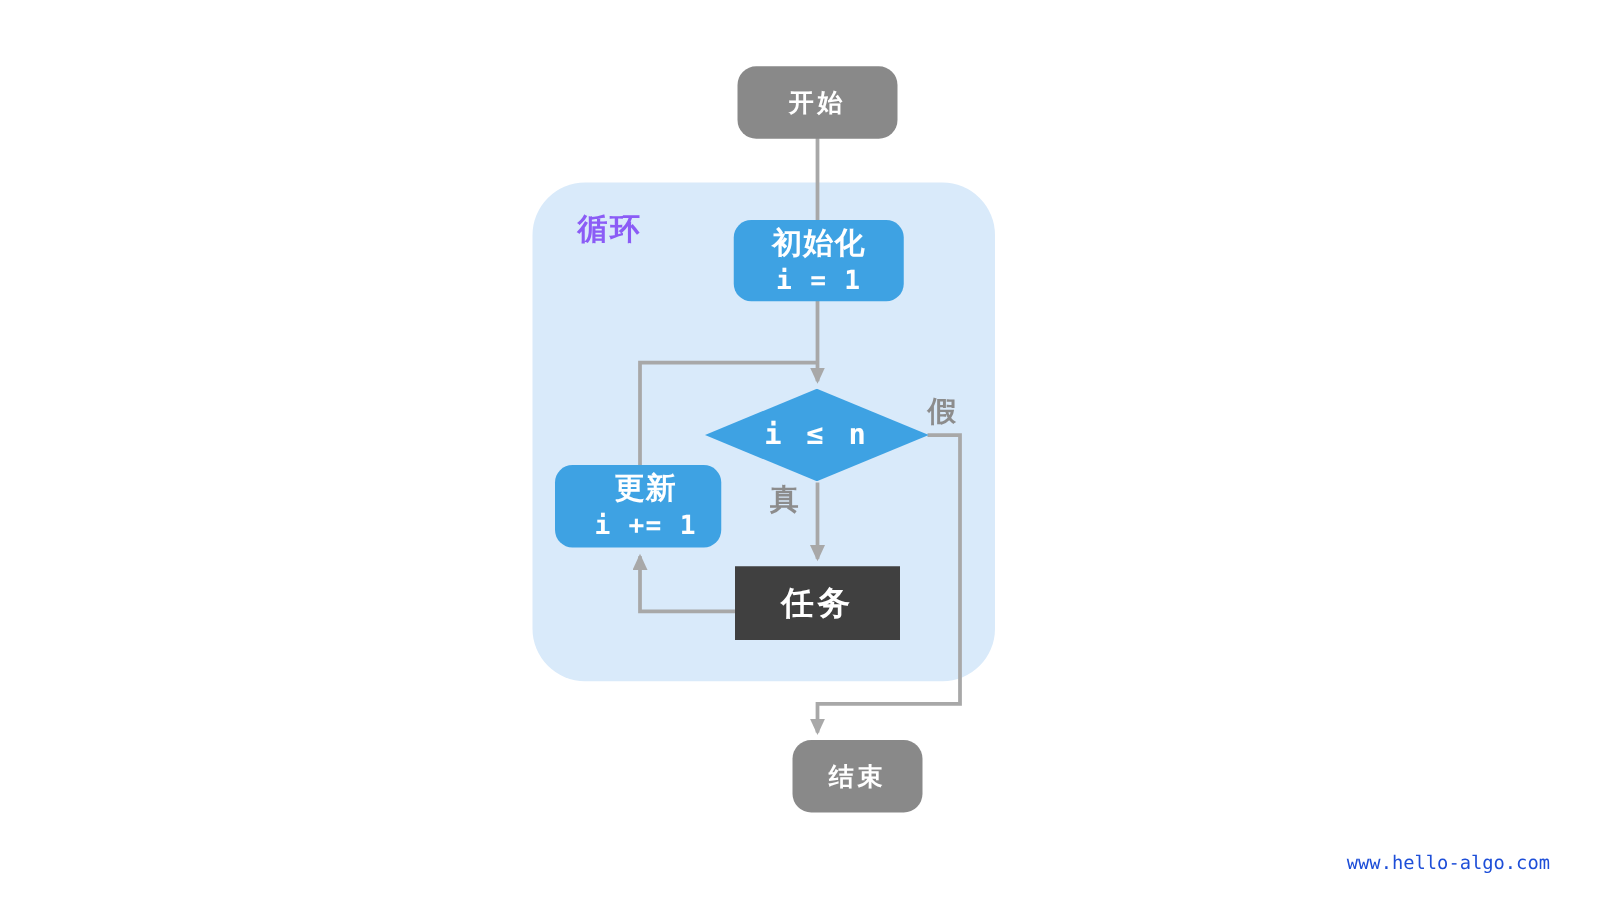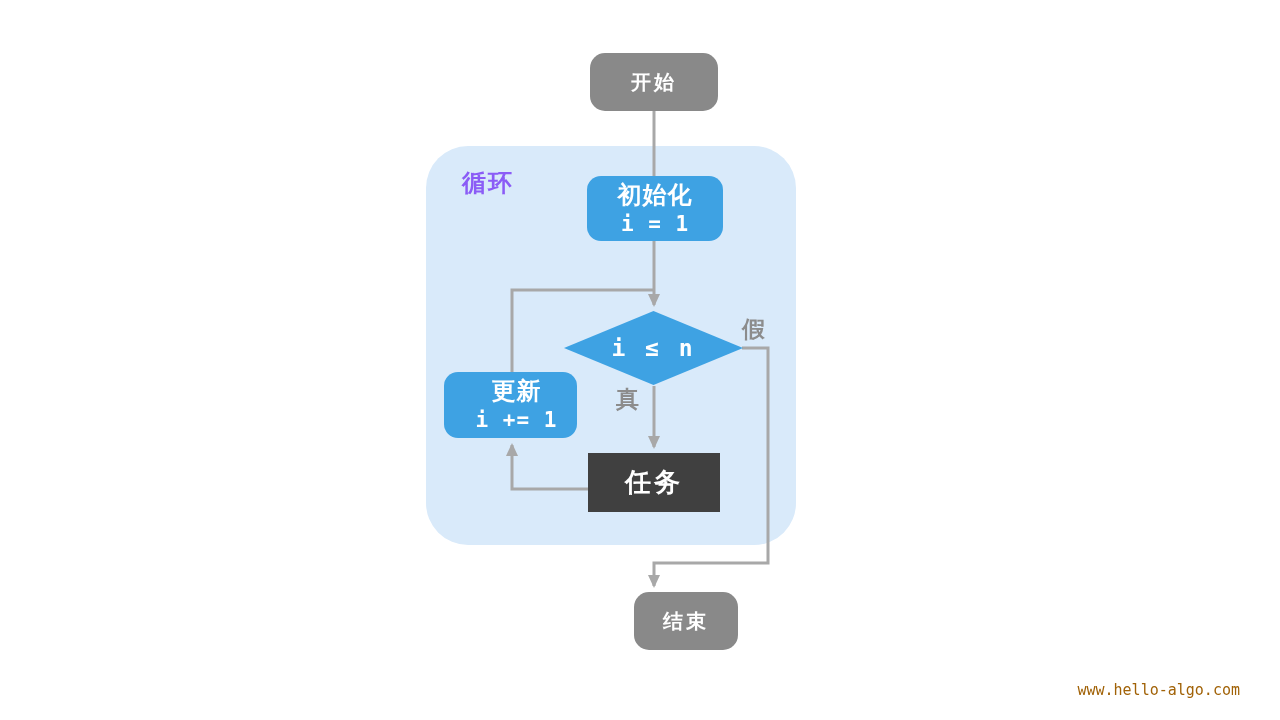--- a/index.html
+++ b/index.html
@@ -107,21 +107,21 @@
   }
   .branch-true  { left: 616px; top: 384px; }
   .branch-false { left: 742px; top: 314px; }
 
   
   .watermark {
     position: absolute;
     right: 40px; bottom: 21px;
     font-family: "DejaVu Sans Mono", "Liberation Mono", monospace;
     font-size: 15px;
-    color: #a16207;
+    color: #1d4ed8;
     z-index: 2;
   }
 </style>
 </head>
 <body>
 
 <div class="canvas">
 
   <div class="loop-region"></div>
   <div class="loop-region-label">循环</div>

